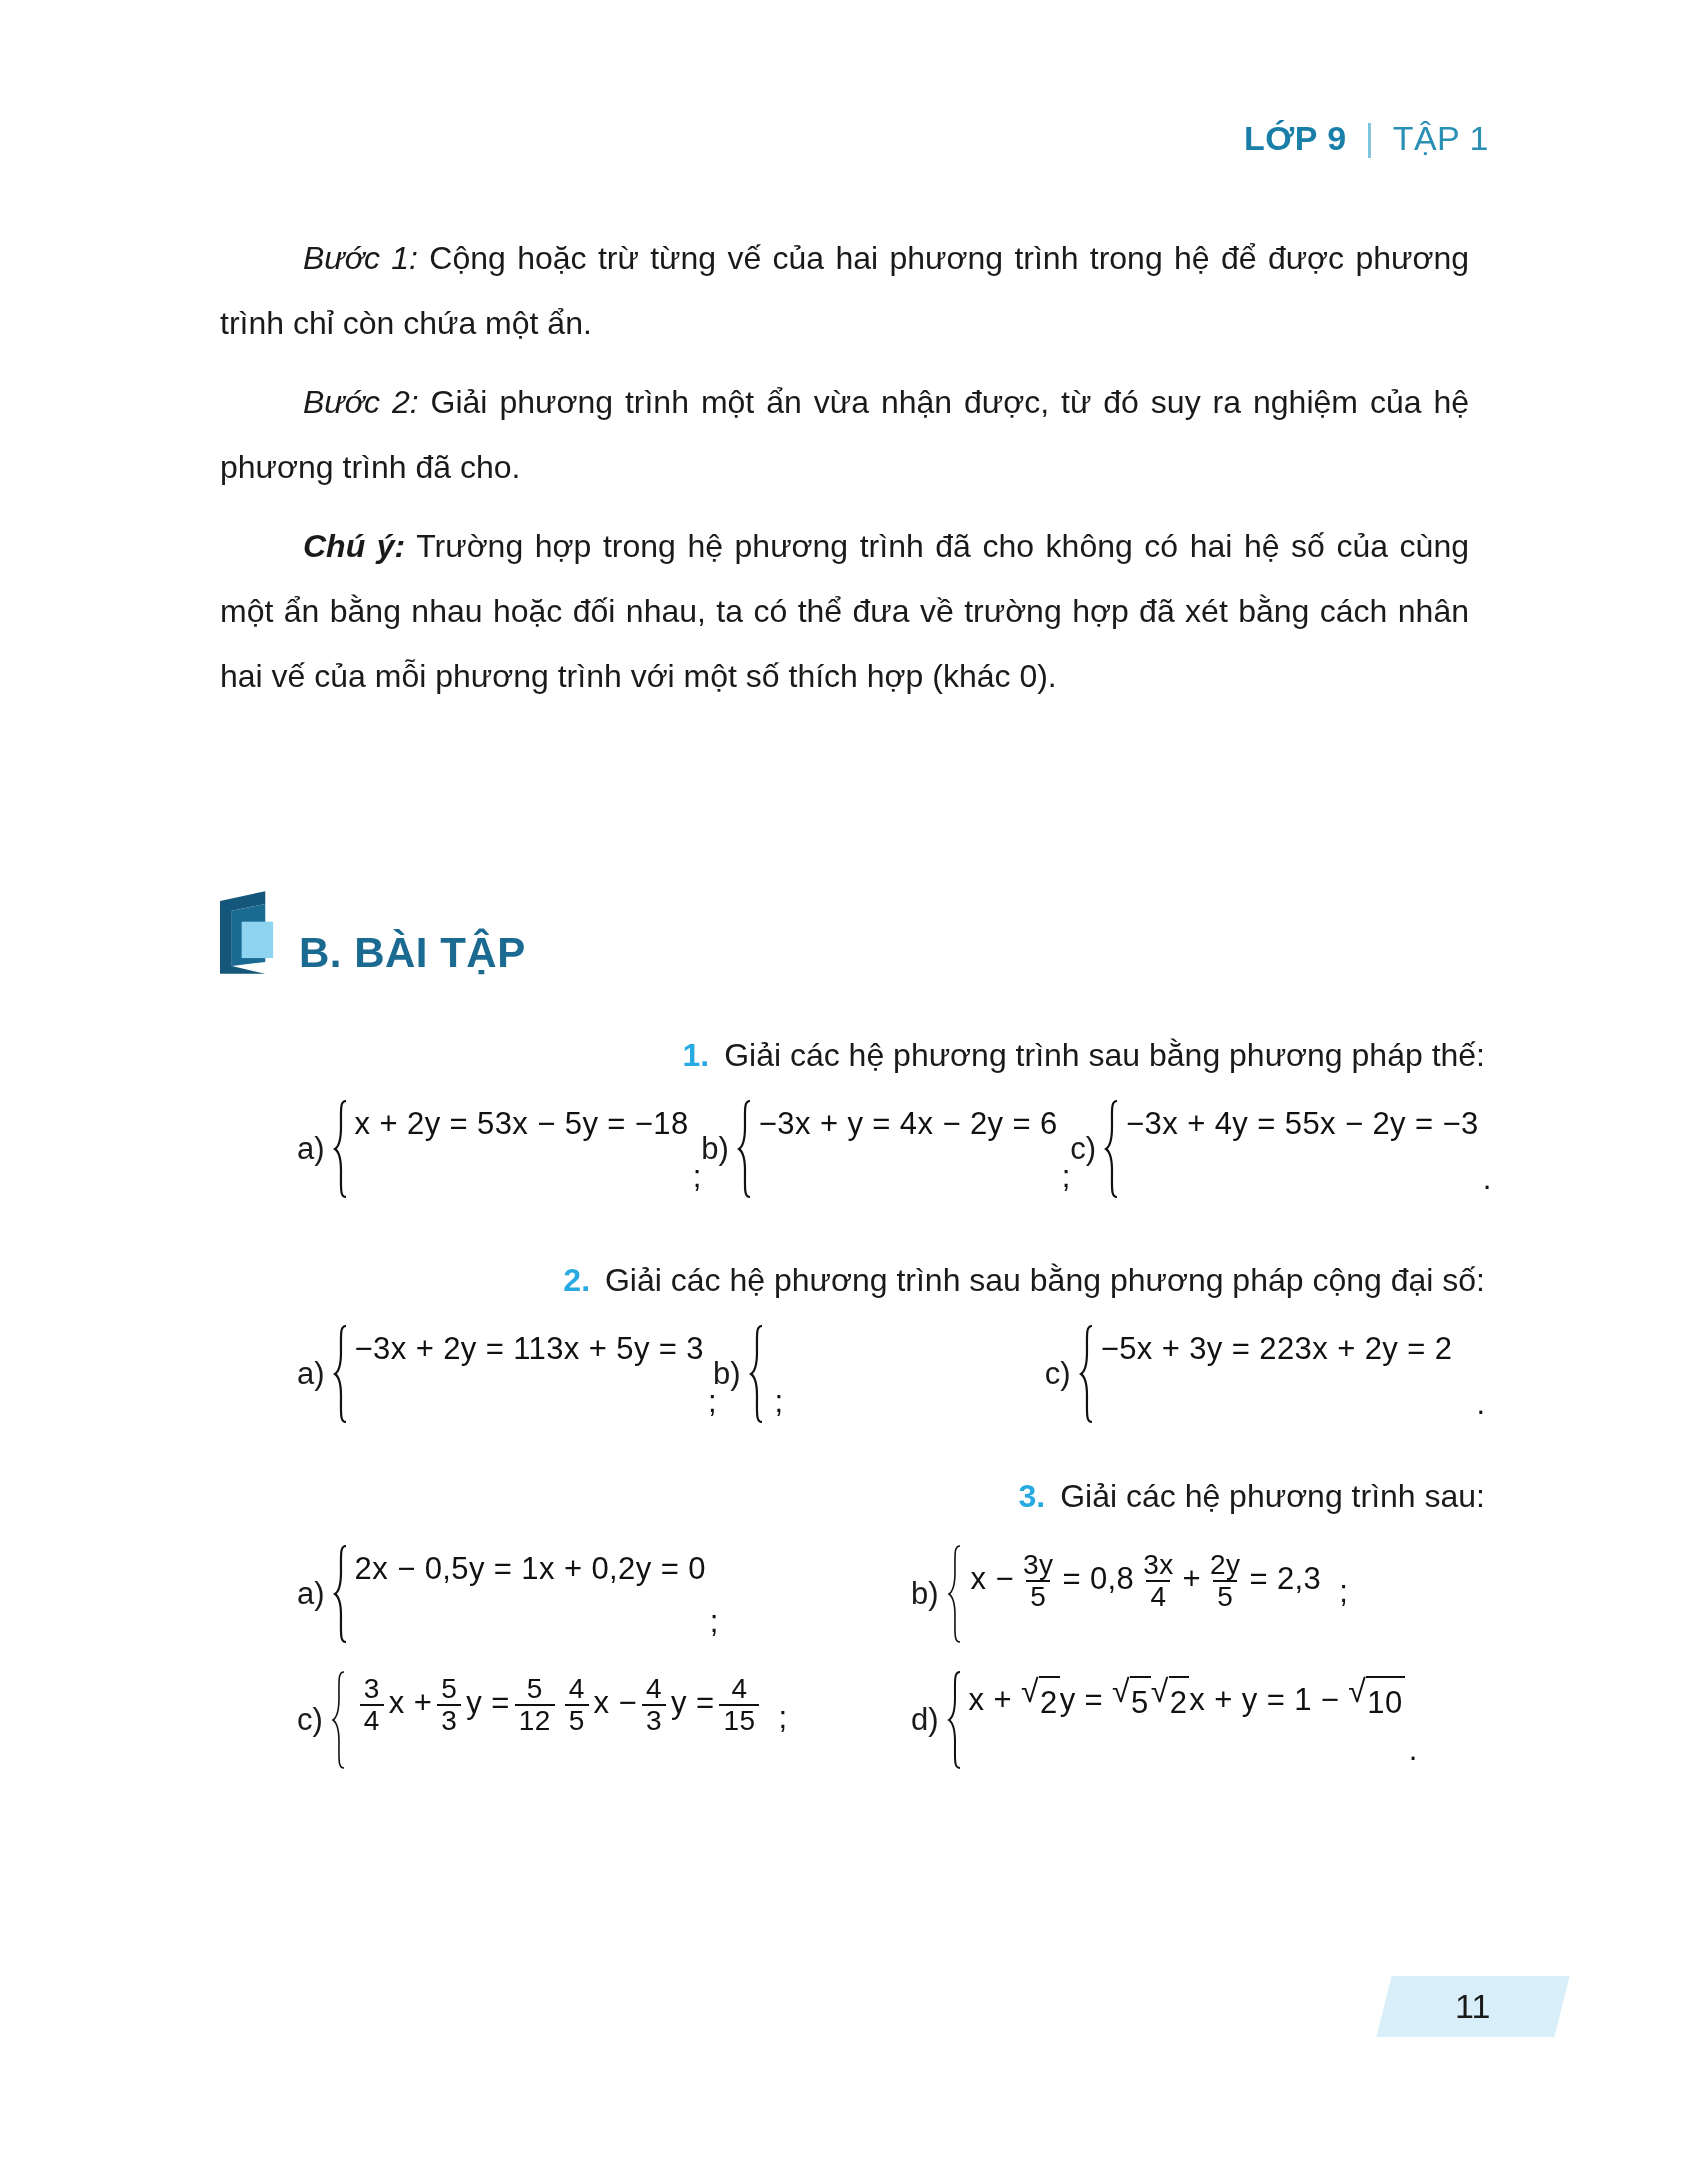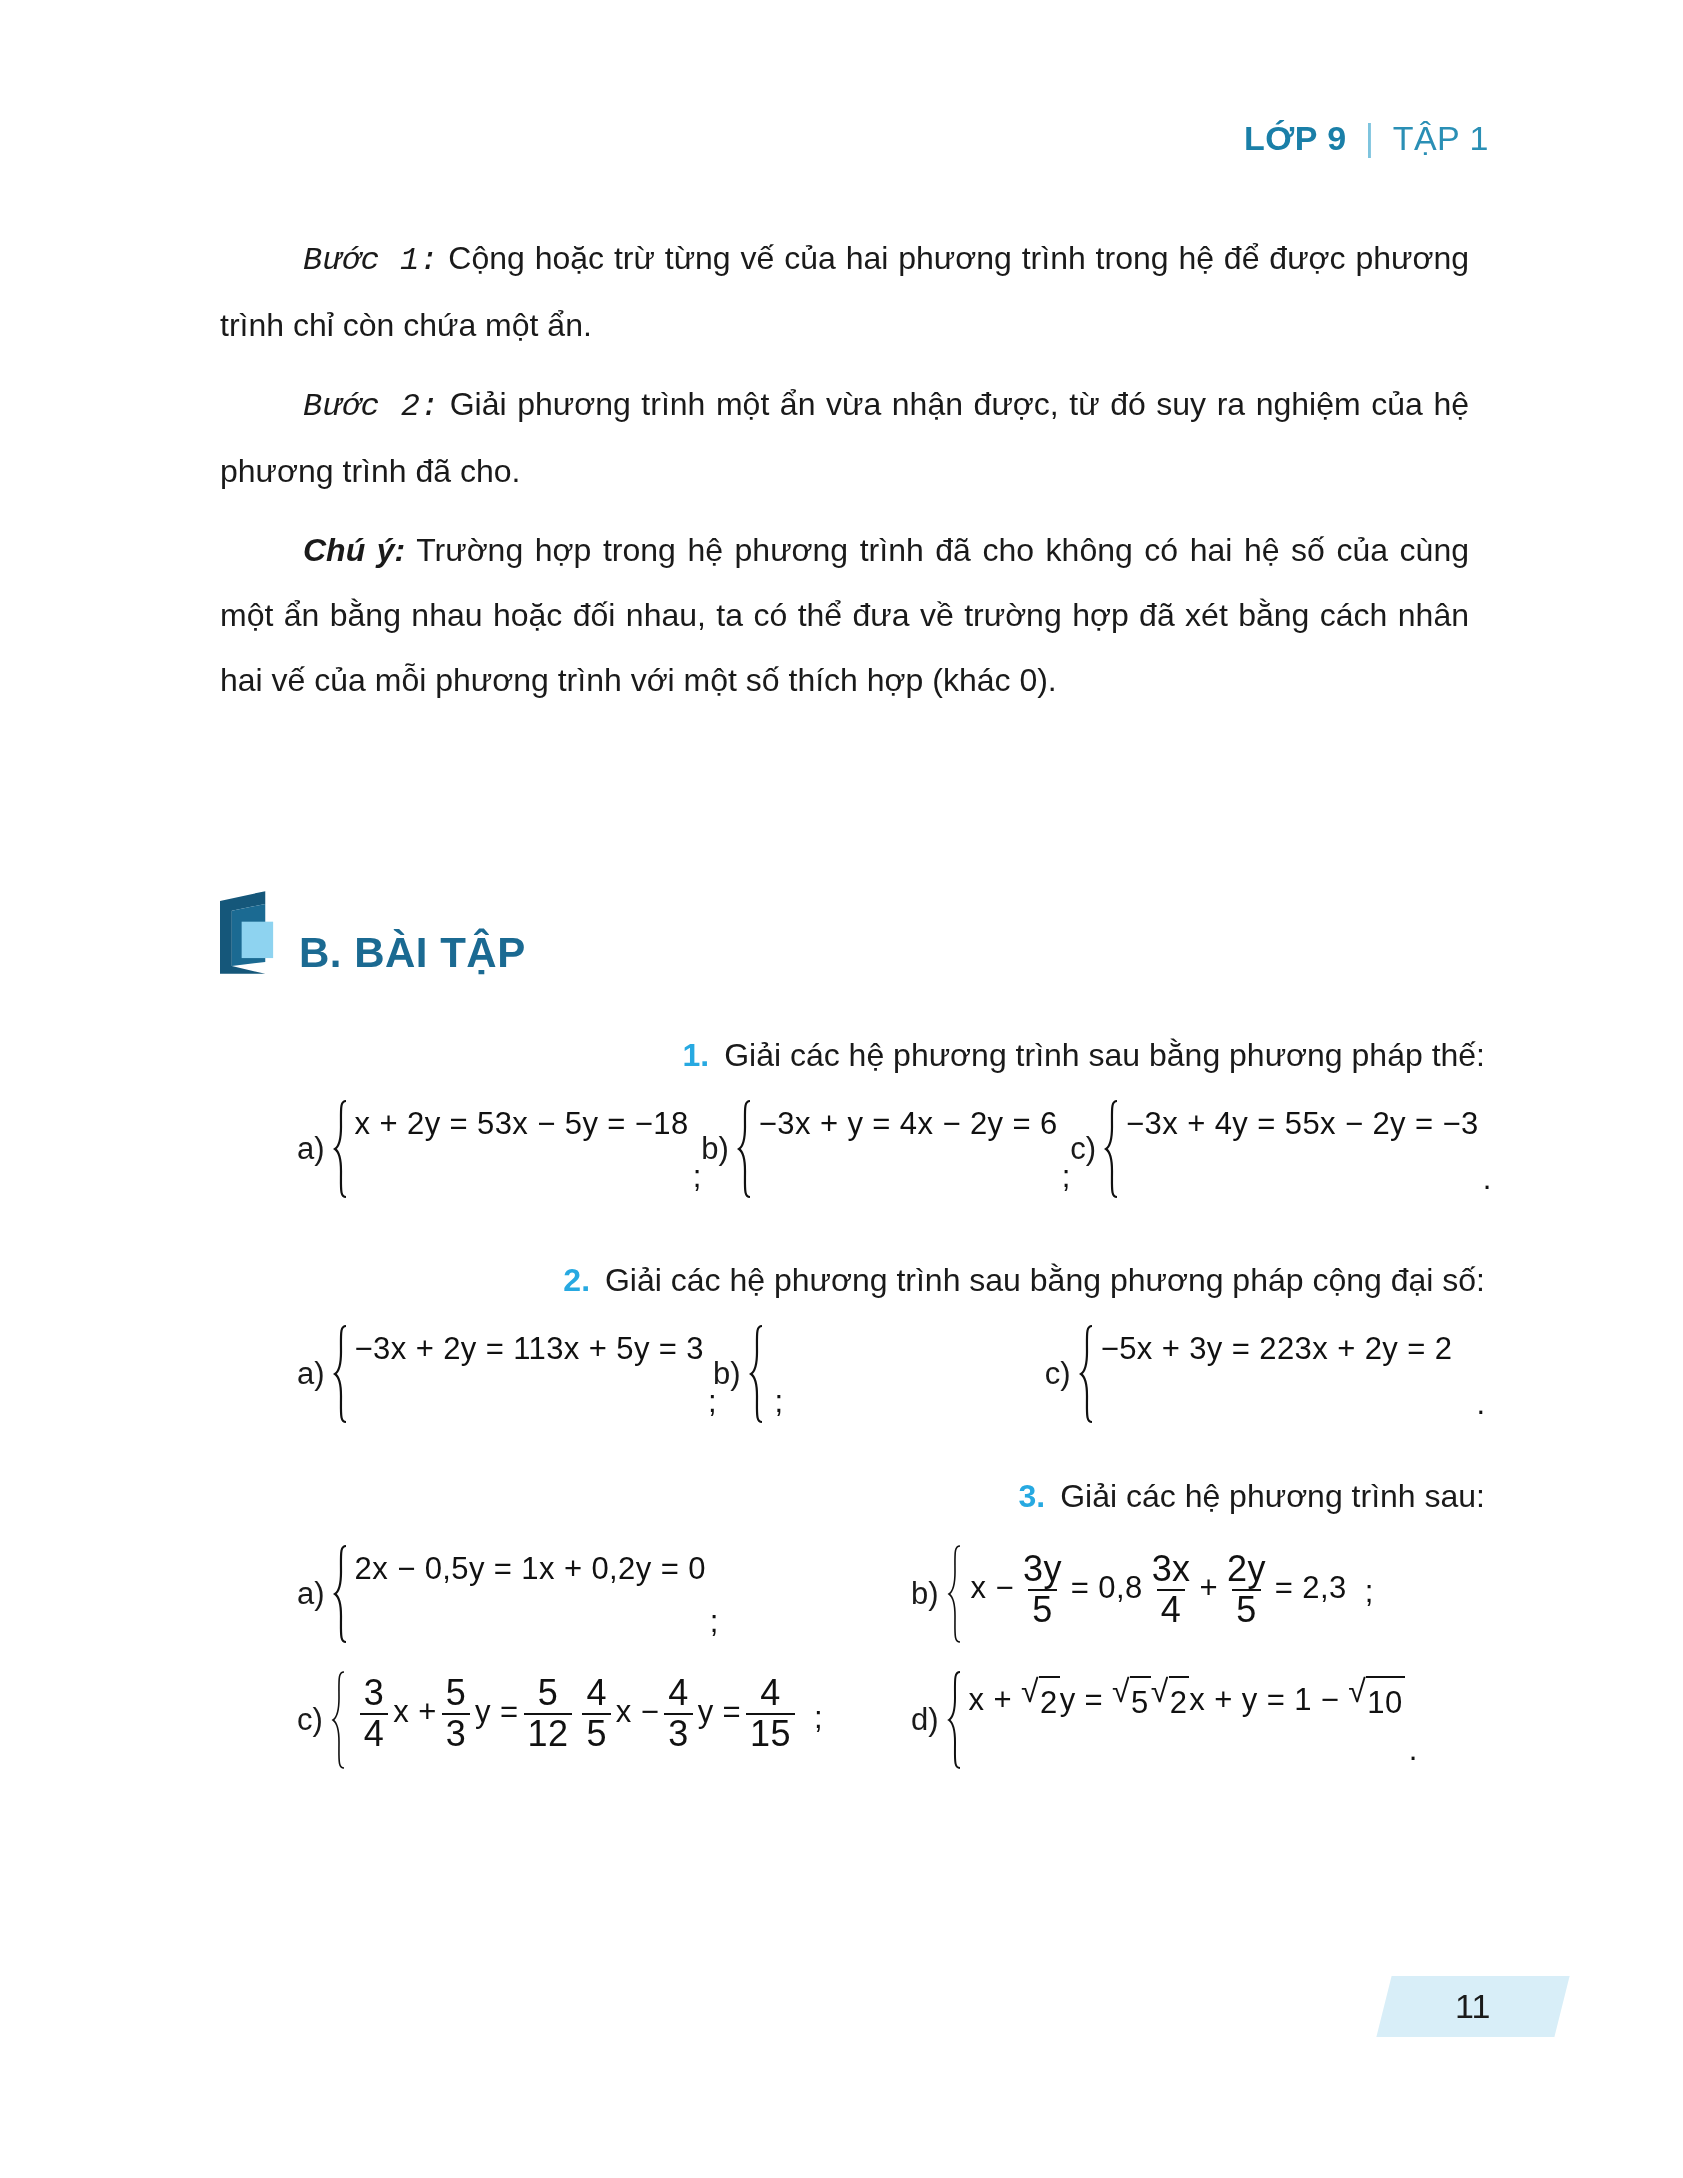--- a/index.html
+++ b/index.html
@@ -57,21 +57,21 @@
     font-size: 32px;
     line-height: 65px;
     text-align: justify;
     color: #1a1a1a;
   }
   .para {
     margin: 0 0 14px 0;
     text-indent: 83px;
   }
   .para:last-child { margin-bottom: 0; }
-  .lbl-it { font-style: italic; font-family: Liberation Mono, monospace; }
+  .lbl-it { font-style: italic; }
   .lbl-bi { font-style: italic; font-weight: bold; }
 
   
   .section-head {
     position: absolute;
     left: 220px;
     top: 891px;
     display: flex;
     align-items: flex-end;
     gap: 18px;
@@ -161,21 +161,21 @@
   .tail.dot { padding-bottom: 2px; }
 
   
   .frac {
     display: inline-flex;
     flex-direction: column;
     align-items: center;
     vertical-align: middle;
     margin: 0 5px;
     line-height: 1.08;
-    font-size: 36px;
+    font-size: 28px;
   }
   .frac .num { padding: 0 4px; }
   .frac .den { padding: 0 4px; border-top: 2px solid #111; }
 
   
   .rad {
     display: inline-flex;
     align-items: stretch;
     vertical-align: middle;
   }

